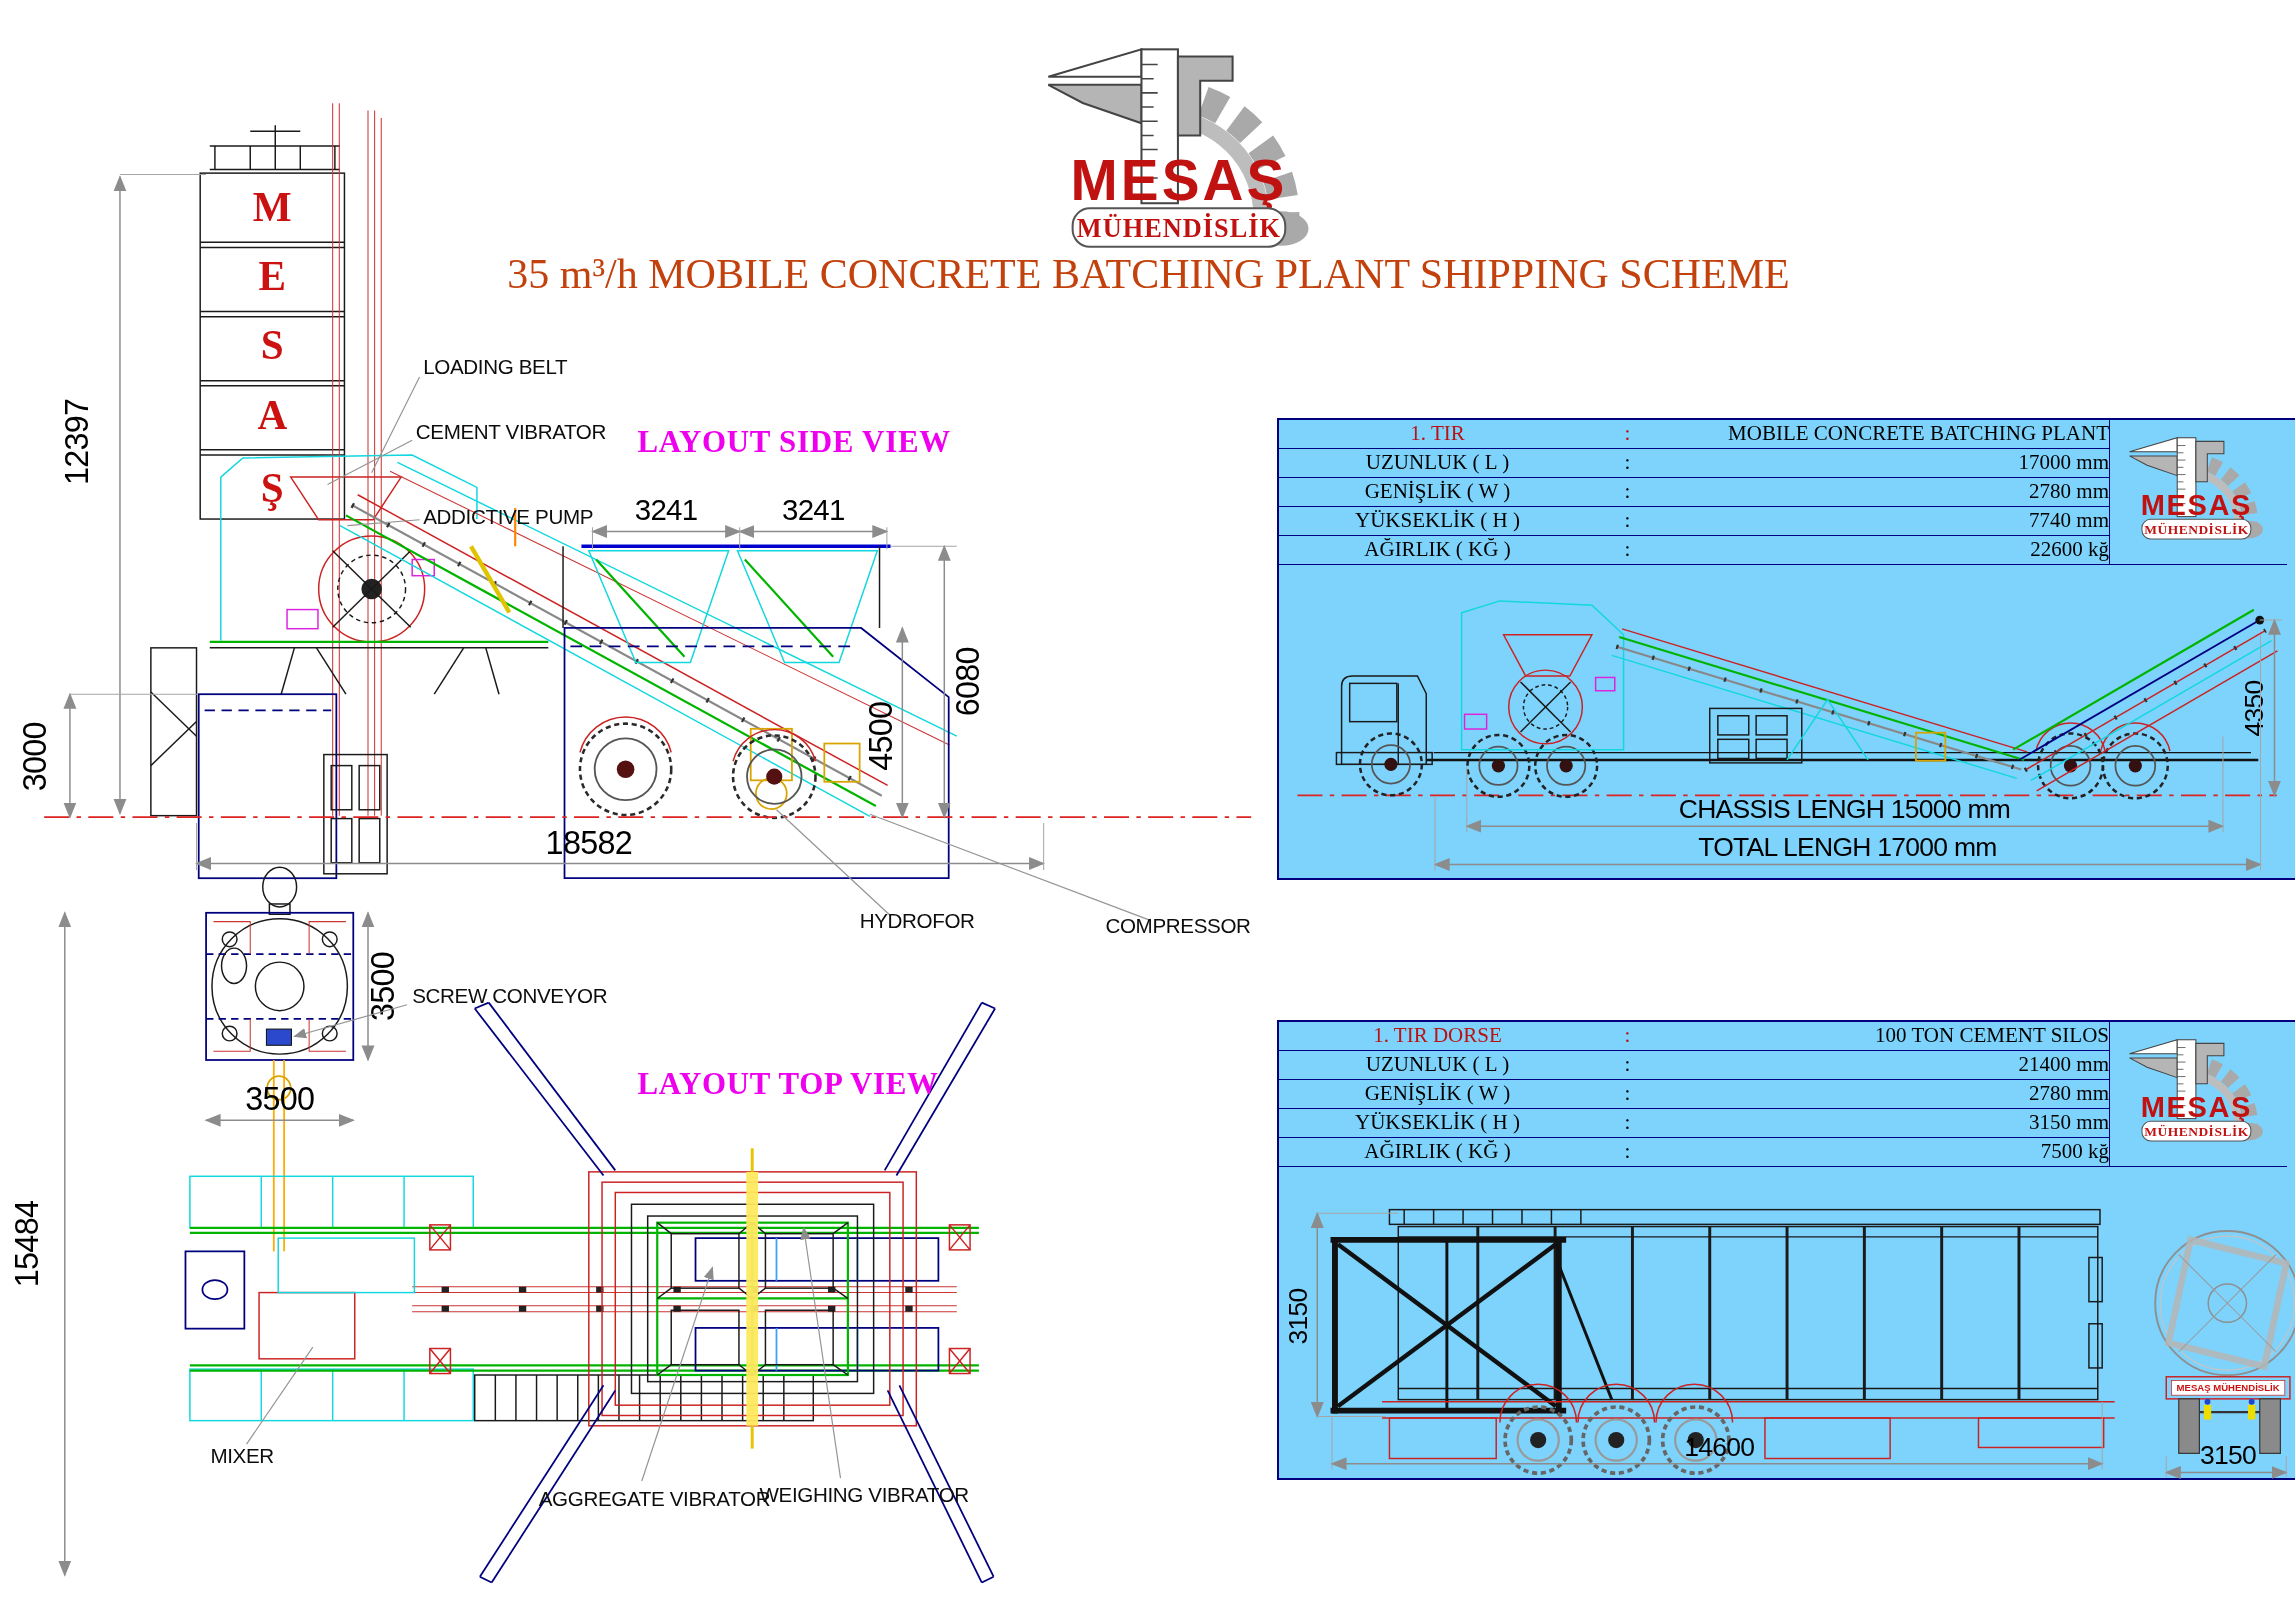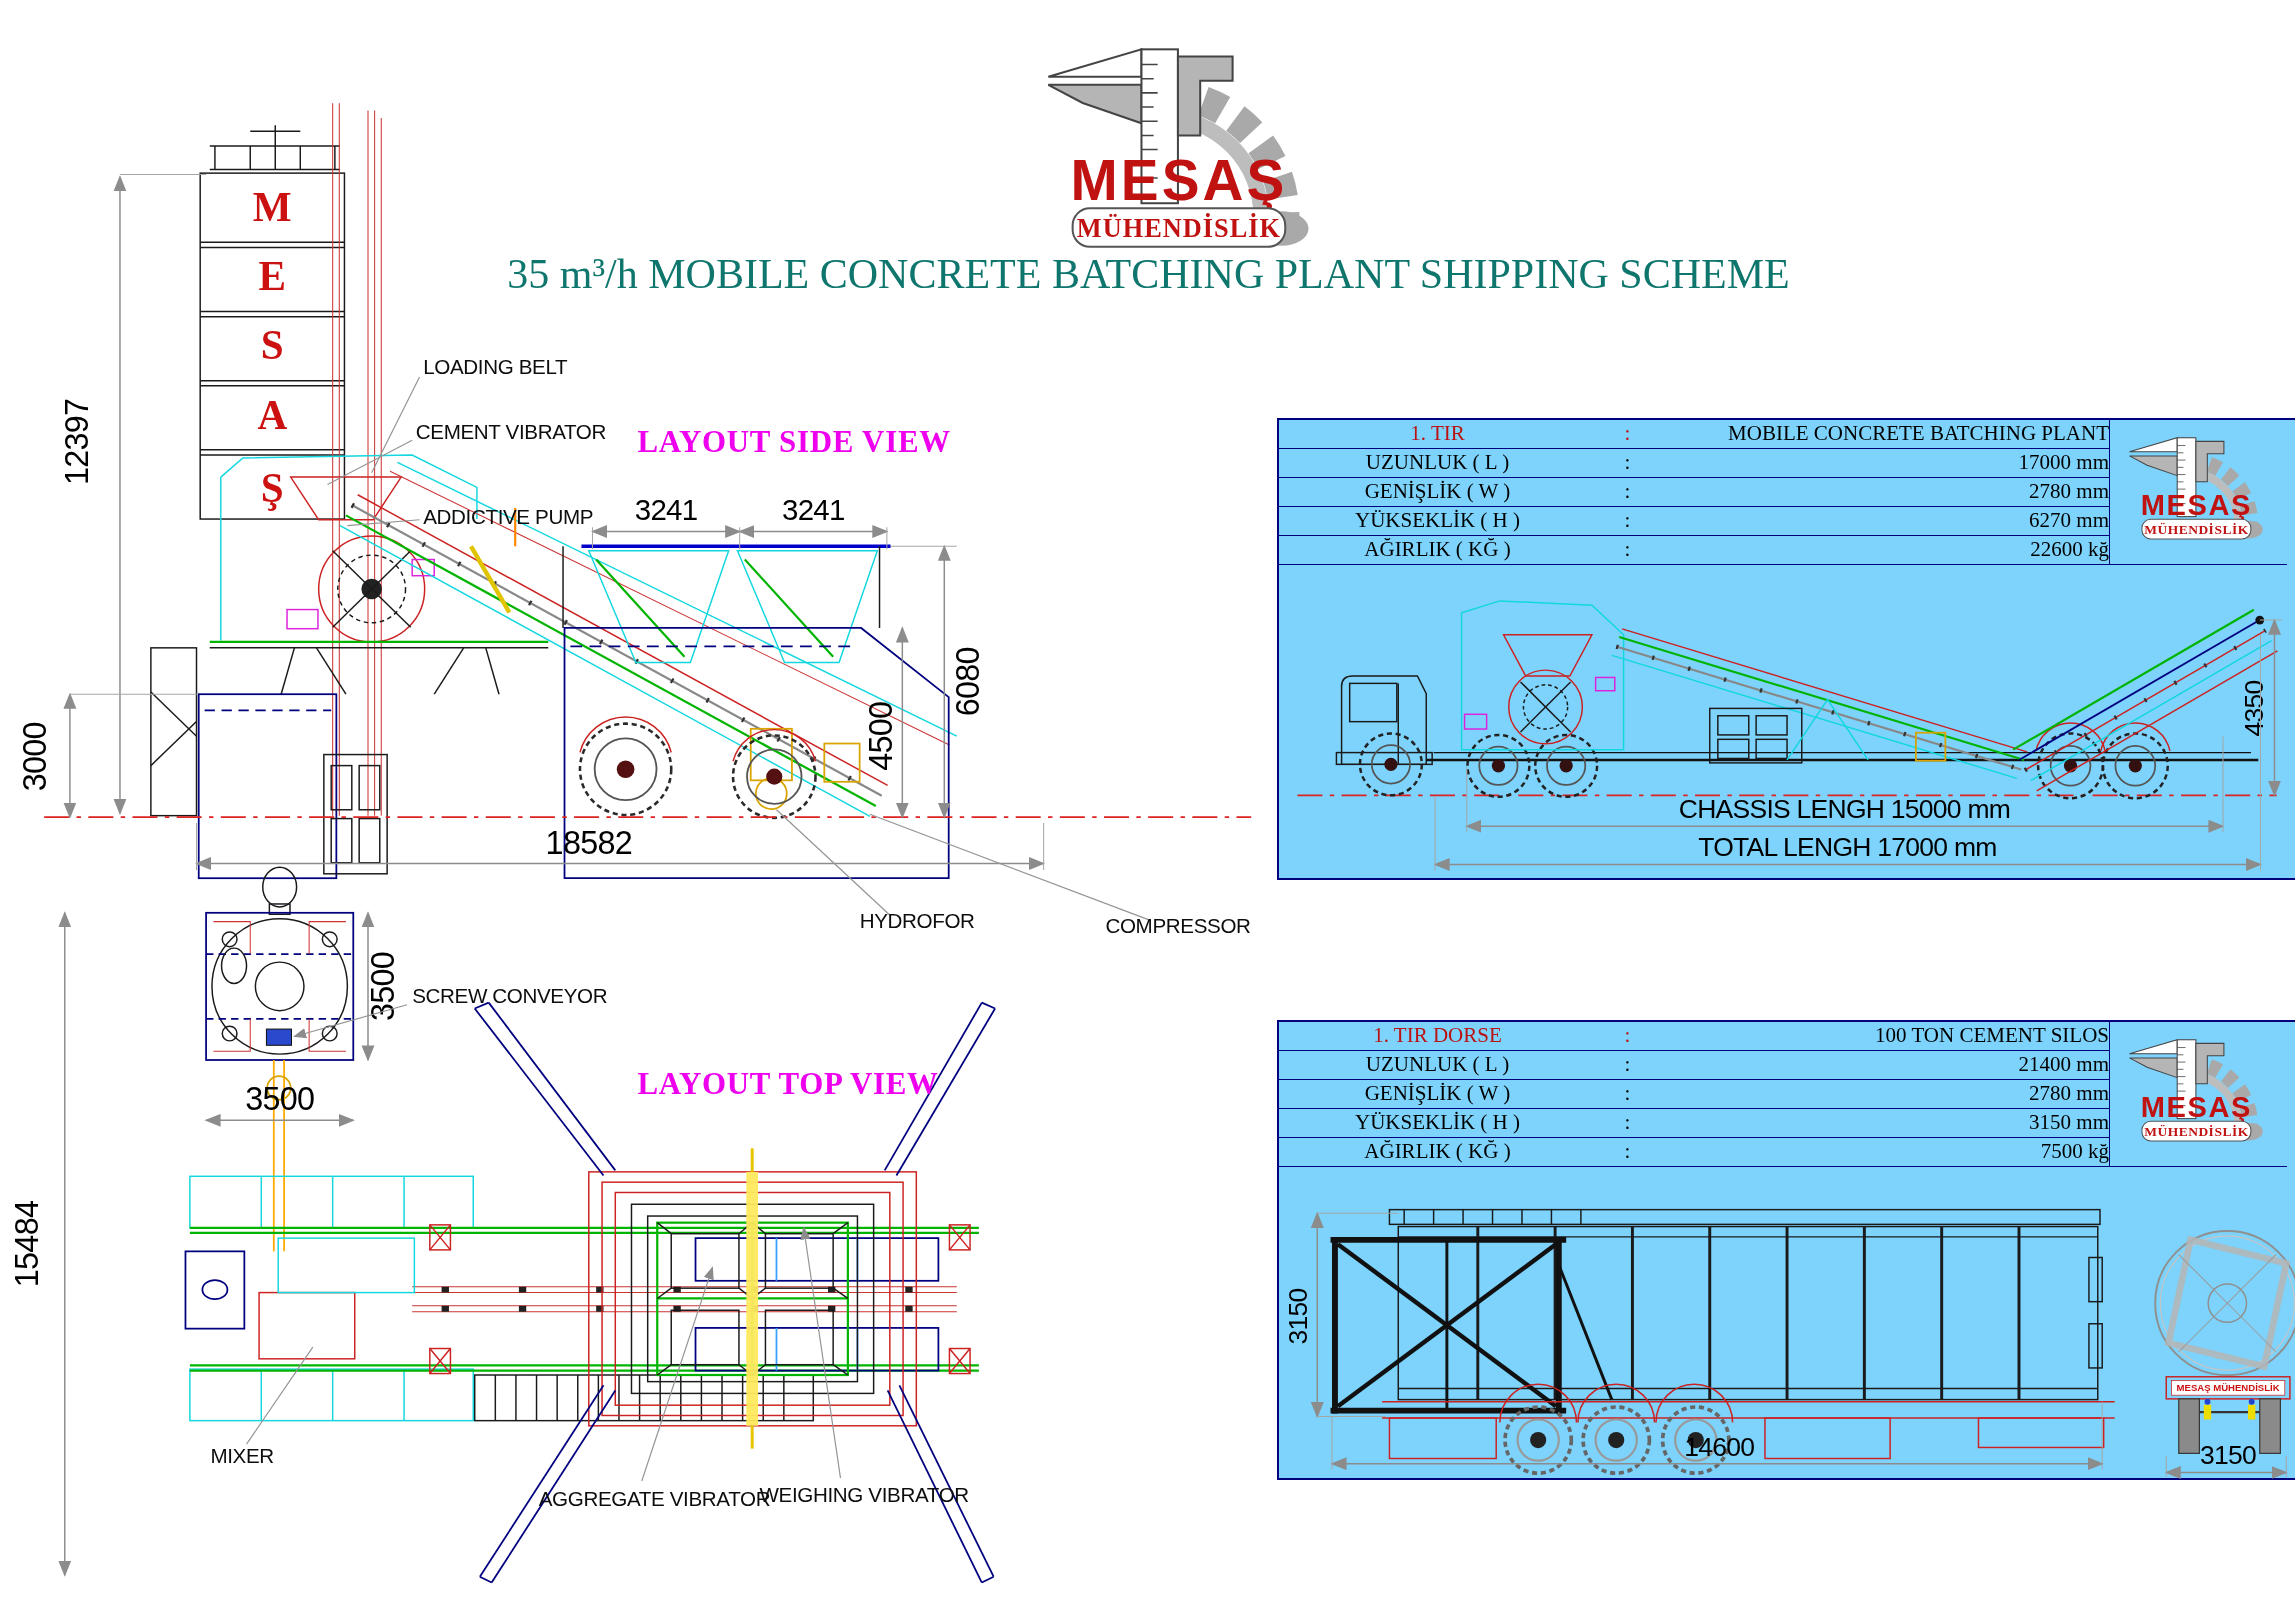--- a/index.html
+++ b/index.html
@@ -2,21 +2,21 @@
 <html style="font-size:11.8px"><head>
 <meta charset="utf-8">
 <style>
   html,body{margin:0;padding:0;background:#fff;}
   #sheet{position:relative;width:2295px;height:1621px;background:#ffffff;overflow:hidden;
          font-family:"Liberation Sans",sans-serif;}
   svg{position:absolute;overflow:visible;}
   
   .logo-top{position:absolute;left:1022px;top:35px;width:324px;height:217px;}
   .title{position:absolute;left:438px;top:250px;width:1421px;text-align:center;
-         font-family:"Liberation Serif",serif;font-size:42px;color:#0f766e;
+         font-family:"Liberation Serif",serif;font-size:42px;color:#c2410c;
          letter-spacing:0px;white-space:nowrap;}
   
   .panel{position:absolute;width:1173px;border:2.2px solid #00007f;background:#7dd3fc;box-sizing:border-box;}
   #panel1{left:1277px;top:418px;height:462px;}
   #panel2{left:1277px;top:1020px;height:460px;}
   .spec-table{position:absolute;left:0;top:0;width:830px;}
   .srow{display:flex;height:28px;line-height:27px;border-bottom:1.5px solid #00007f;
         font-family:"Liberation Serif",serif;font-size:21px;color:#000;}
   .c1{width:317px;text-align:center;}
   .c2{width:63px;text-align:center;}
@@ -459,21 +459,21 @@
         <span class="c3">17000 mm</span>
       </div>
       <div class="srow">
         <span class="c1">GENİŞLİK ( W )</span>
         <span class="c2">:</span>
         <span class="c3">2780 mm</span>
       </div>
       <div class="srow">
         <span class="c1">YÜKSEKLİK ( H )</span>
         <span class="c2">:</span>
-        <span class="c3">6270 mm</span>
+        <span class="c3">7740 mm</span>
       </div>
       <div class="srow">
         <span class="c1">AĞIRLIK ( KĞ )</span>
         <span class="c2">:</span>
         <span class="c3">22600 kğ</span>
       </div>
     </div>
     <div class="logo-cell">
       <svg width="166" height="124" viewBox="0 0 320 212">
           <use href="#mesas-logo"></use>

